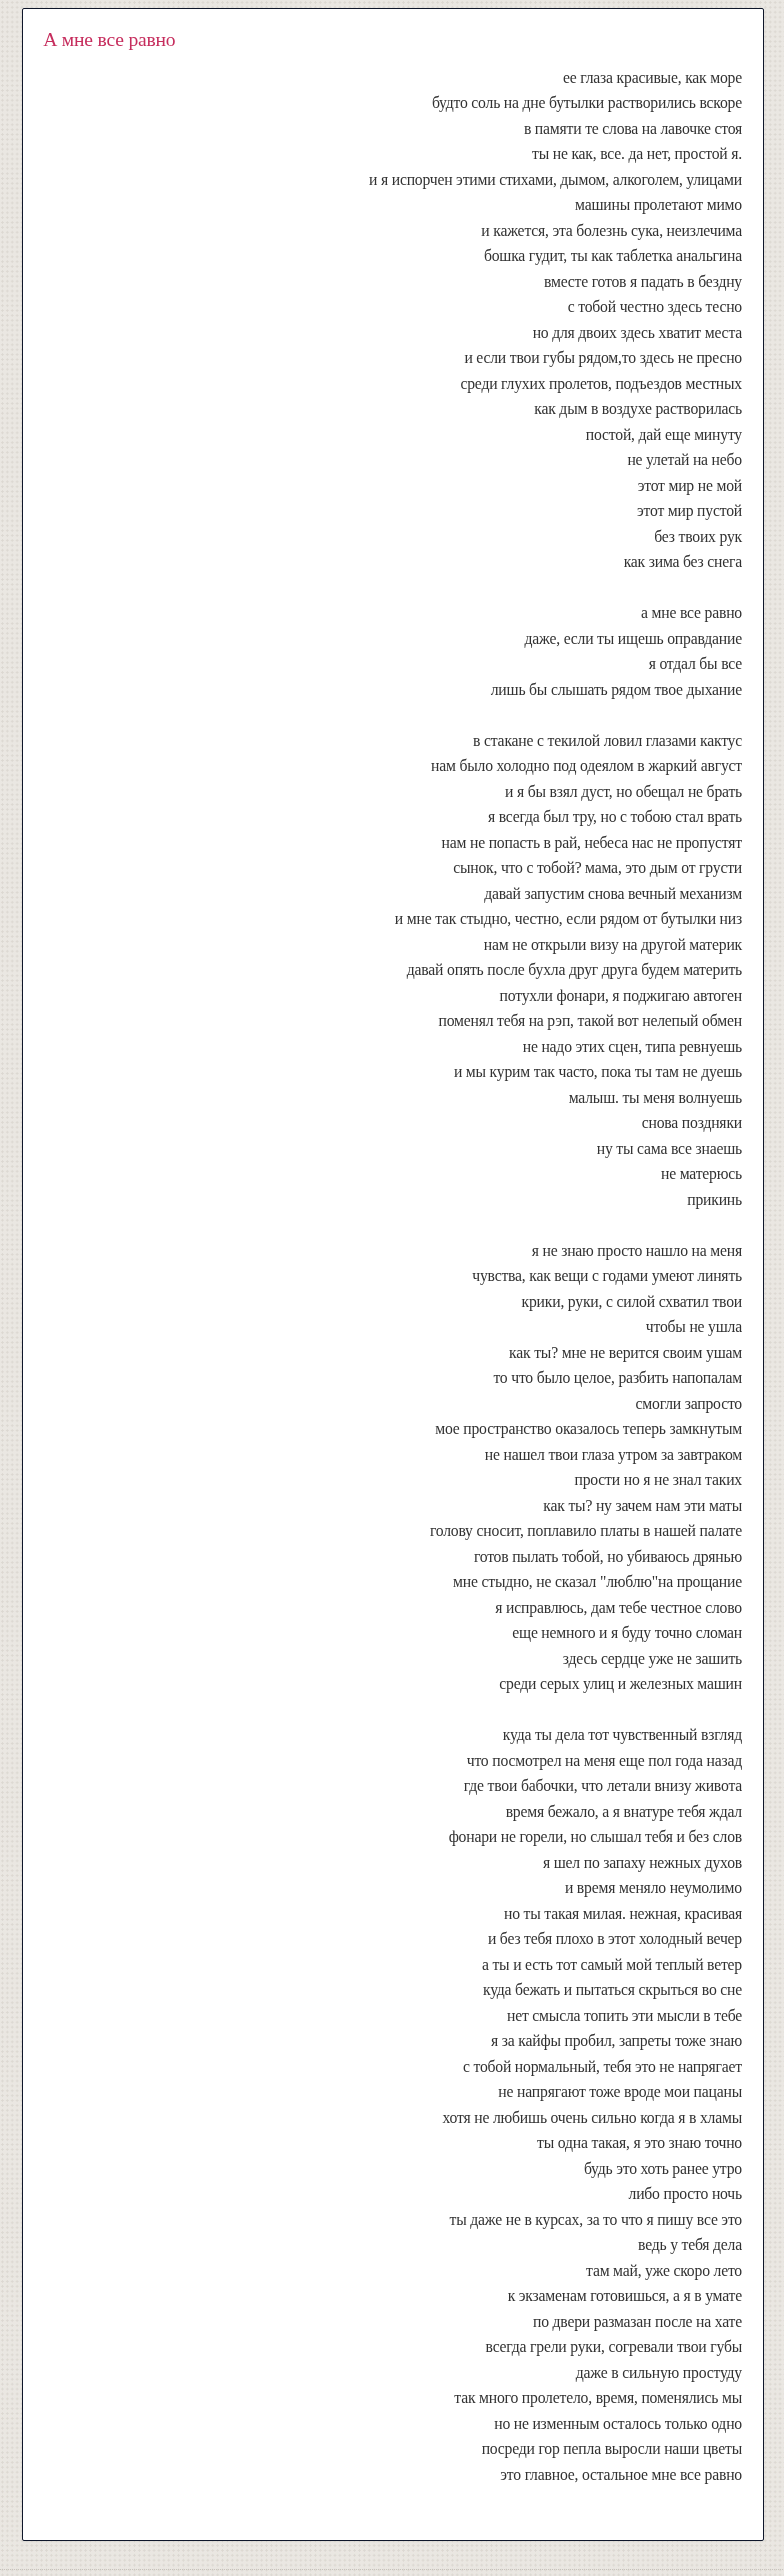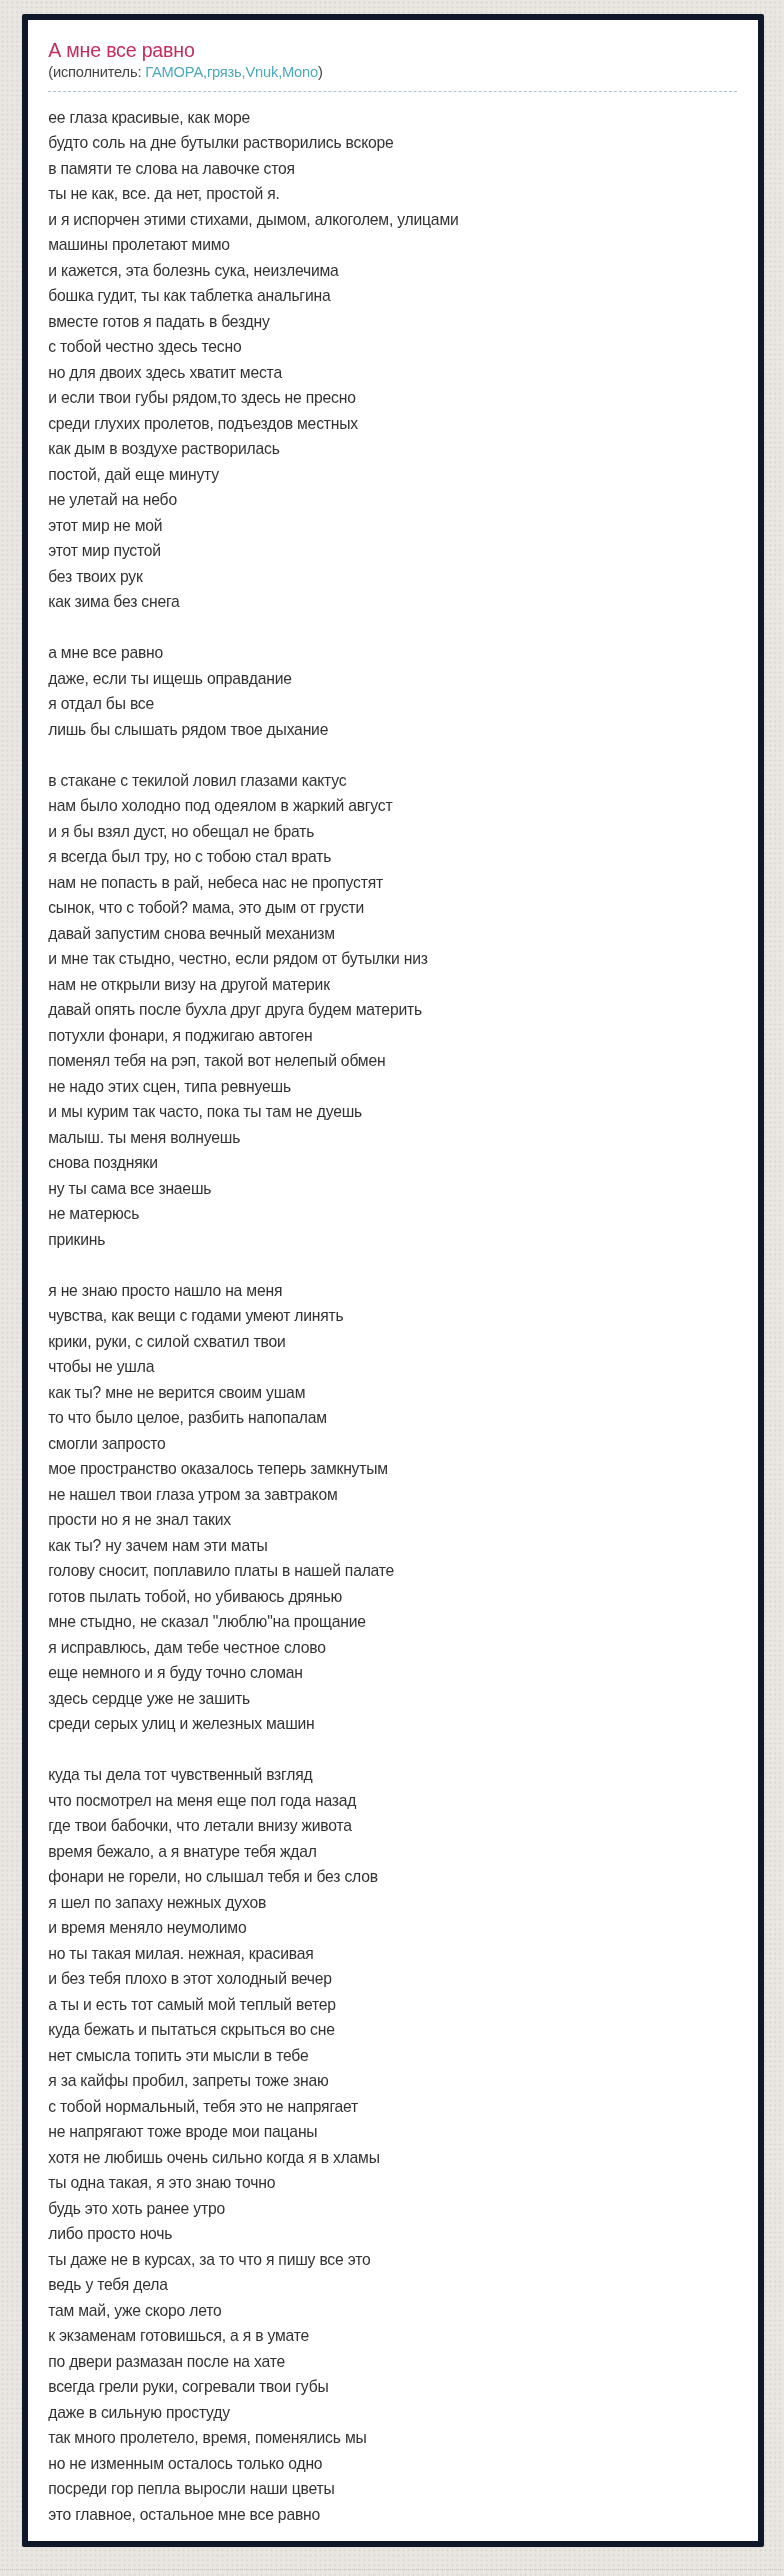--- a/index.html
+++ b/index.html
@@ -12,29 +12,30 @@
     overflow: hidden;
     background-color: #eae7e2;
     background-image: radial-gradient(rgba(150,140,128,0.16) 1px, transparent 1.2px);
     background-size: 4.9px 4.9px;
     font-family: "Liberation Sans", "DejaVu Sans", sans-serif;
     position: relative;
   }
   .card {
     position: absolute;
     left: 21.6px;
-    top: 14px;
+    top: 8px;
     width: 742px;
     height: 2533px;
     box-sizing: border-box;
     background: #ffffff;
-    border: 6px solid #0f172a;
+    border: 1px solid #0f172a;
     border-radius: 2px;
     box-shadow: 0 1px 2px rgba(0,0,0,0.06);
     padding: 17.7px 20.6px 15.7px 20.6px;
+    font-family: Liberation Serif, serif;
   }
   h1.song-title {
     margin: 0;
     font-size: 19.6px;
     font-weight: normal;
     line-height: 1.3;
     color: #c62d5d;
     letter-spacing: -0.2px;
   }
   .subtitle {
@@ -54,41 +55,39 @@
   }
   .lyrics {
     margin-top: 12.8px;
     font-size: 15.7px;
     line-height: 25.5px;
     color: #323232;
     letter-spacing: -0.2px;
   }
   .lyrics p {
     margin: 0 0 25.5px 0;
+    text-align: right;
   }
   .lyrics p:last-child {
     margin-bottom: 12px;
   }
   .bottom-dots {
     position: absolute;
     left: 0;
     right: 0;
     bottom: 5.9px;
     border-top: 1px dotted #c7c3bc;
     height: 0;
   }
 </style>
 </head>
 <body>
 
 <div class="card">
   <h1 class="song-title">А мне все равно</h1>
-  <div class="subtitle">
-    <span>(исполнитель: </span><span id="artists"><a href="#">ГАМОРА</a><span class="comma">,</span><a href="#">грязь</a><span class="comma">,</span><a href="#">Vnuk</a><span class="comma">,</span><a href="#">Mono</a></span><span>)</span>
-  </div>
   <div id="lyrics" class="lyrics">
       <p>ее глаза красивые, как море<br>будто соль на дне бутылки растворились вскоре<br>в памяти те слова на лавочке стоя<br>ты не как, все. да нет, простой я.<br>и я испорчен этими стихами, дымом, алкоголем, улицами<br>машины пролетают мимо<br>и кажется, эта болезнь сука, неизлечима<br>бошка гудит, ты как таблетка анальгина<br>вместе готов я падать в бездну<br>с тобой честно здесь тесно<br>но для двоих здесь хватит места<br>и если твои губы рядом,то здесь не пресно<br>среди глухих пролетов, подъездов местных<br>как дым в воздухе растворилась<br>постой, дай еще минуту<br>не улетай на небо<br>этот мир не мой<br>этот мир пустой<br>без твоих рук<br>как зима без снега</p>
       <p>а мне все равно<br>даже, если ты ищешь оправдание<br>я отдал бы все<br>лишь бы слышать рядом твое дыхание</p>
       <p>в стакане с текилой ловил глазами кактус<br>нам было холодно под одеялом в жаркий август<br>и я бы взял дуст, но обещал не брать<br>я всегда был тру, но с тобою стал врать<br>нам не попасть в рай, небеса нас не пропустят<br>сынок, что с тобой? мама, это дым от грусти<br>давай запустим снова вечный механизм<br>и мне так стыдно, честно, если рядом от бутылки низ<br>нам не открыли визу на другой материк<br>давай опять после бухла друг друга будем материть<br>потухли фонари, я поджигаю автоген<br>поменял тебя на рэп, такой вот нелепый обмен<br>не надо этих сцен, типа ревнуешь<br>и мы курим так часто, пока ты там не дуешь<br>малыш. ты меня волнуешь<br>снова поздняки<br>ну ты сама все знаешь<br>не матерюсь<br>прикинь</p>
       <p>я не знаю просто нашло на меня<br>чувства, как вещи с годами умеют линять<br>крики, руки, с силой схватил твои<br>чтобы не ушла<br>как ты? мне не верится своим ушам<br>то что было целое, разбить напопалам<br>смогли запросто<br>мое пространство оказалось теперь замкнутым<br>не нашел твои глаза утром за завтраком<br>прости но я не знал таких<br>как ты? ну зачем нам эти маты<br>голову сносит, поплавило платы в нашей палате<br>готов пылать тобой, но убиваюсь дрянью<br>мне стыдно, не сказал "люблю"на прощание<br>я исправлюсь, дам тебе честное слово<br>еще немного и я буду точно сломан<br>здесь сердце уже не зашить<br>среди серых улиц и железных машин</p>
       <p>куда ты дела тот чувственный взгляд<br>что посмотрел на меня еще пол года назад<br>где твои бабочки, что летали внизу живота<br>время бежало, а я внатуре тебя ждал<br>фонари не горели, но слышал тебя и без слов<br>я шел по запаху нежных духов<br>и время меняло неумолимо<br>но ты такая милая. нежная, красивая<br>и без тебя плохо в этот холодный вечер<br>а ты и есть тот самый мой теплый ветер<br>куда бежать и пытаться скрыться во сне<br>нет смысла топить эти мысли в тебе<br>я за кайфы пробил, запреты тоже знаю<br>с тобой нормальный, тебя это не напрягает<br>не напрягают тоже вроде мои пацаны<br>хотя не любишь очень сильно когда я в хламы<br>ты одна такая, я это знаю точно<br>будь это хоть ранее утро<br>либо просто ночь<br>ты даже не в курсах, за то что я пишу все это<br>ведь у тебя дела<br>там май, уже скоро лето<br>к экзаменам готовишься, а я в умате<br>по двери размазан после на хате<br>всегда грели руки, согревали твои губы<br>даже в сильную простуду<br>так много пролетело, время, поменялись мы<br>но не изменным осталось только одно<br>посреди гор пепла выросли наши цветы<br>это главное, остальное мне все равно</p>
     </div>
 </div>
 
 <div class="bottom-dots"></div>

